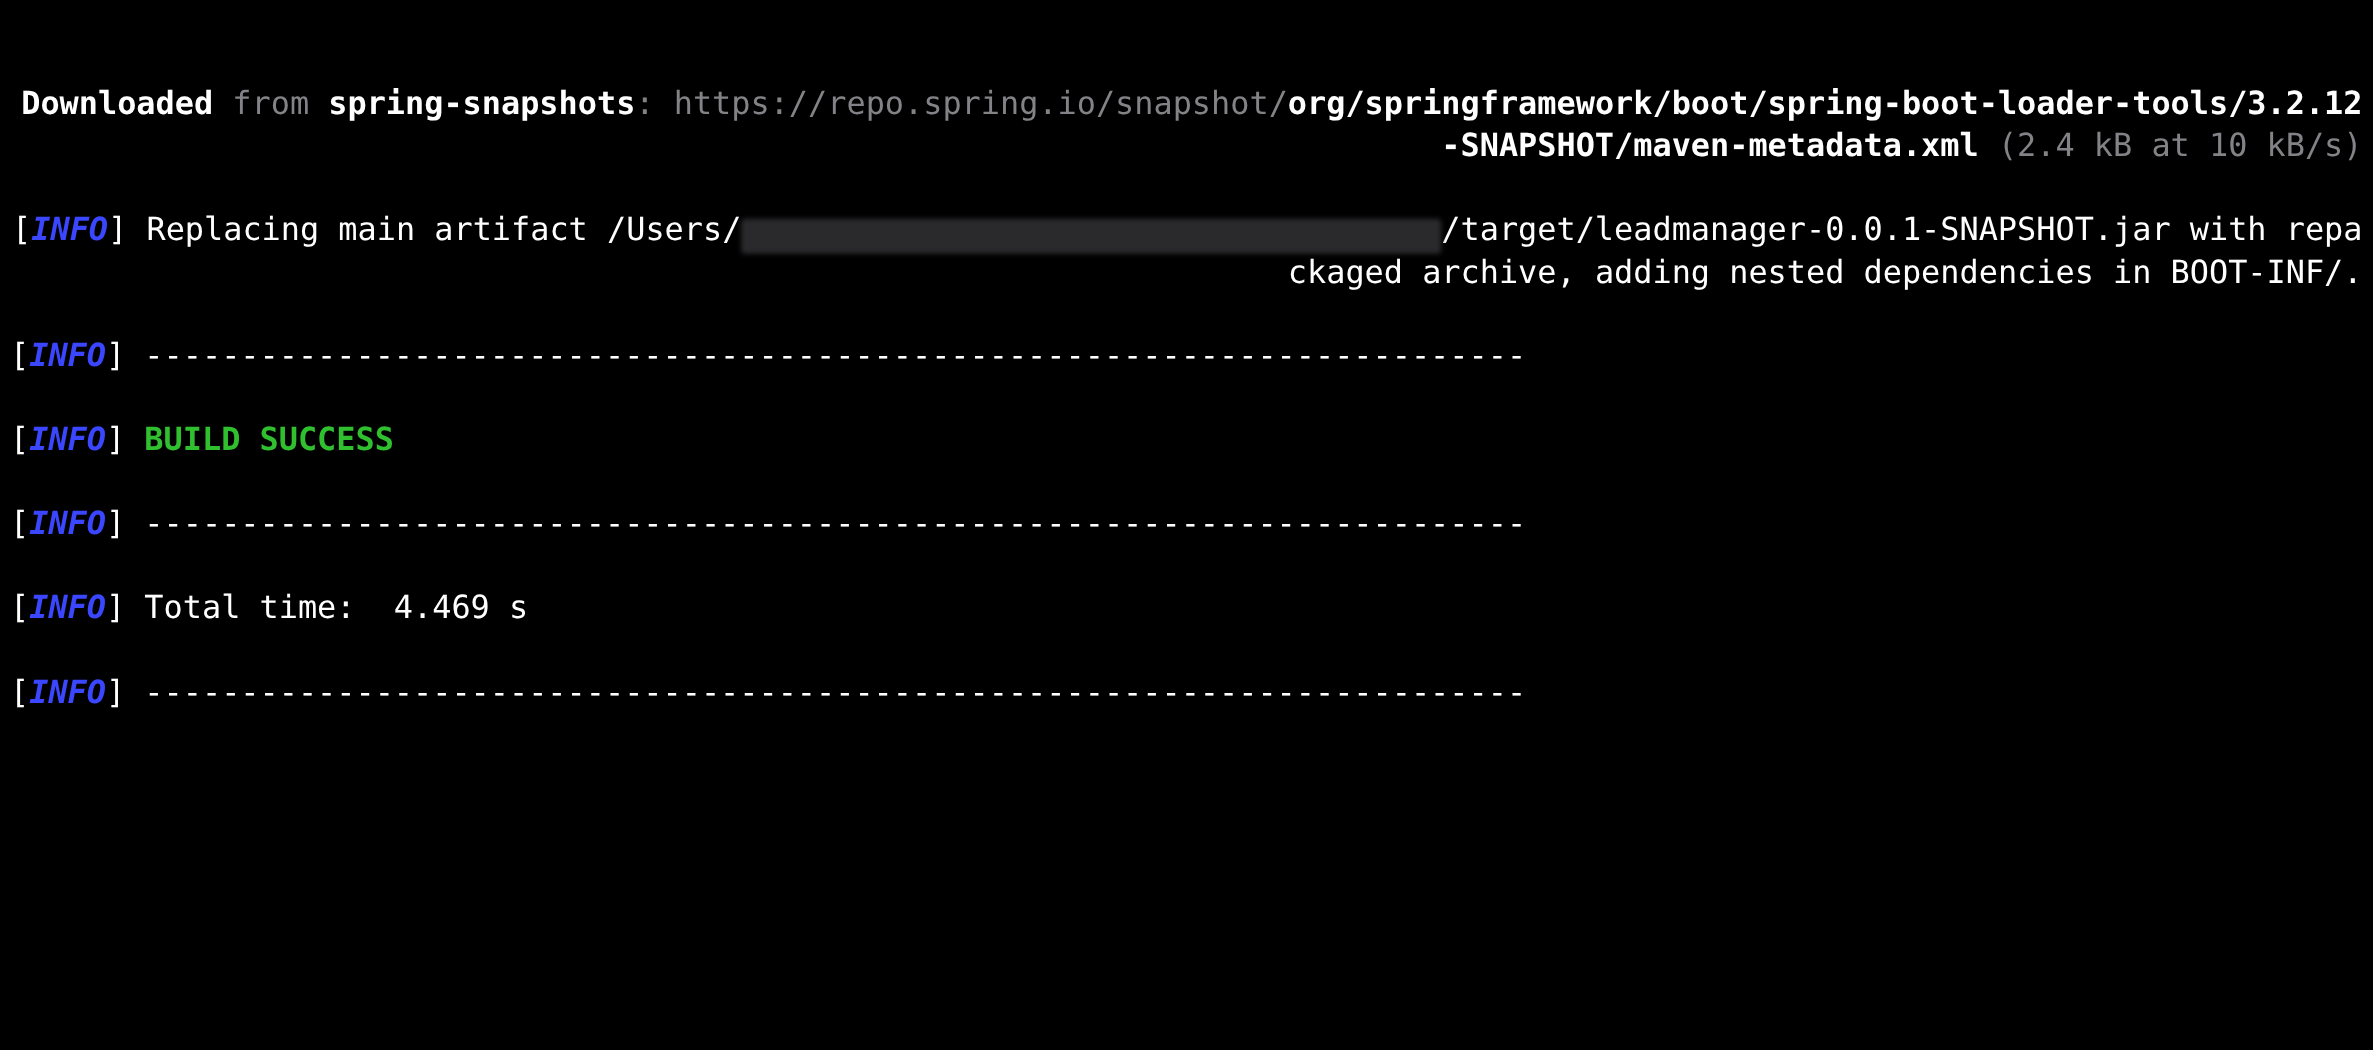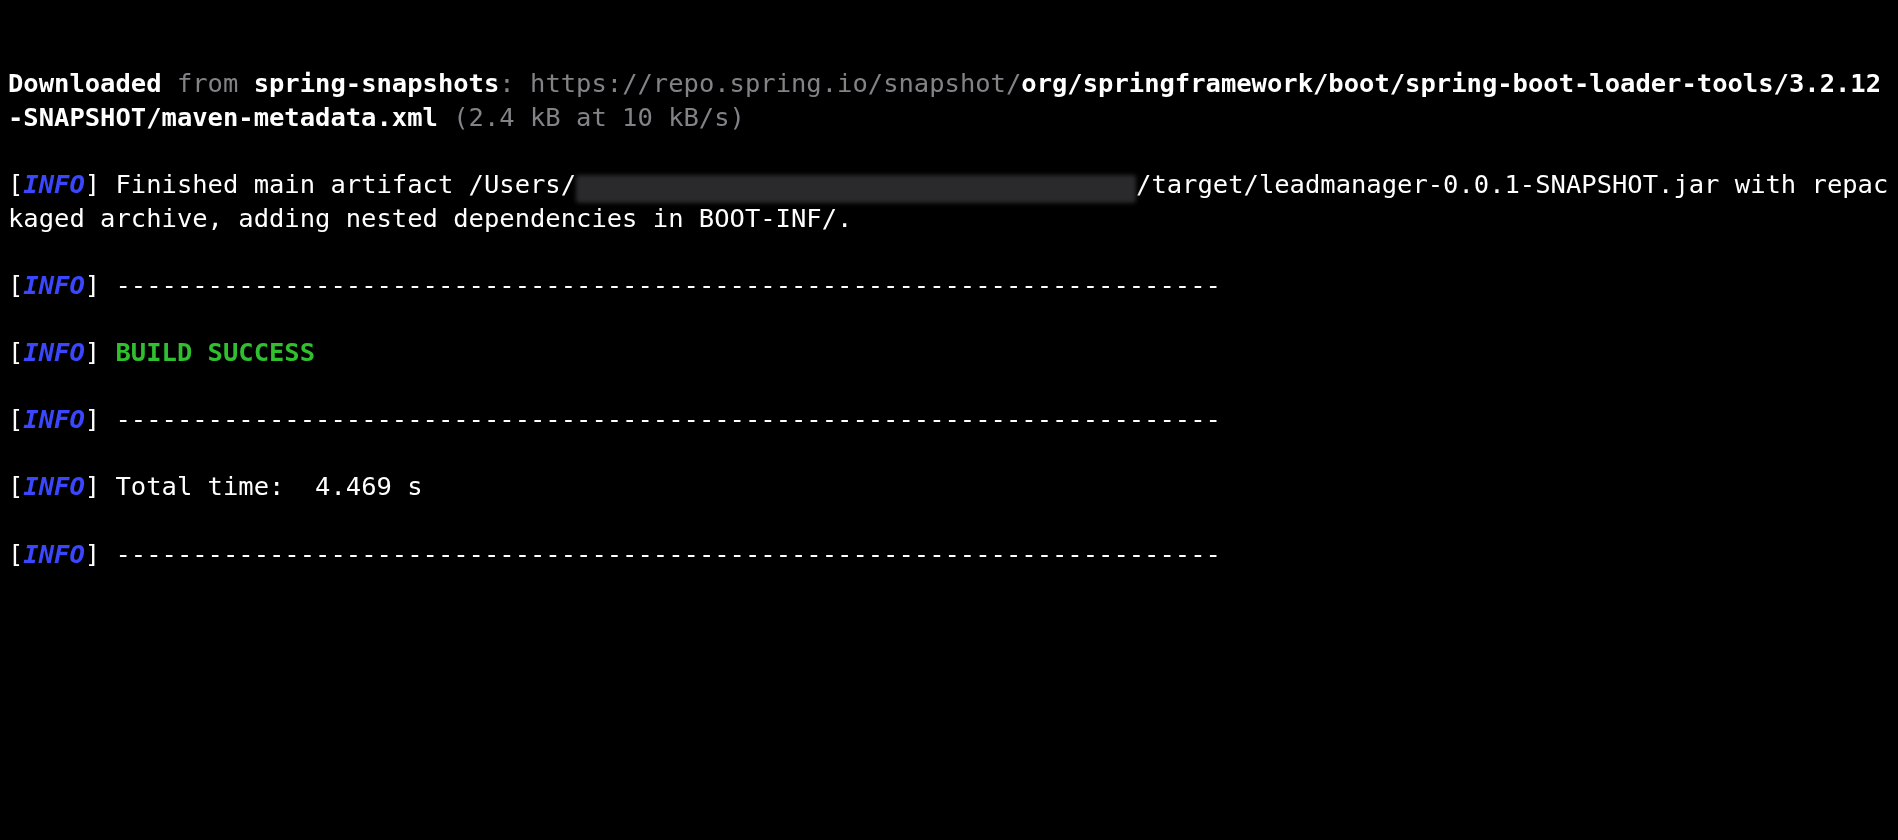--- a/index.html
+++ b/index.html
@@ -19,20 +19,21 @@
     color: #ffffff;
     white-space: pre;
   }
   .line {
     display: block;
     white-space: pre;
   }
   .wrap {
     white-space: pre-wrap;
     word-break: break-all;
+    text-align: right;
   }
   .c-white  { color: #ffffff; }
   .c-dim    { color: #838387; }
   .c-info   { color: #3b46ff; font-weight: 600; font-style: italic; }
   .c-green  { color: #2fbf2f; font-weight: 600; }
   .bold     { font-weight: 600; }
 
   
   .redact {
     display: inline-block;
@@ -46,21 +47,21 @@
   }
   .redact-a { width: 560px; }
   .redact-b { width: 870px; }
 </style>
 </head>
 <body>
 
 <div class="terminal">
 
 <span class="line wrap"><span class="c-white bold">Downloaded </span><span class="c-dim">from</span><span class="c-white bold"> spring-snapshots</span><span class="c-dim">: </span><span class="c-dim">https://repo.spring.io/snapshot/</span><span class="c-white bold">org/springframework/boot/spring-boot-loader-tools/3.2.12-SNAPSHOT/maven-metadata.xml</span><span class="c-dim"> (2.4 kB at 10 kB/s)</span></span>
-<span class="line wrap"><span class="c-white">[</span><span class="c-info">INFO</span><span class="c-white">]</span><span class="c-white"> Finished main artifact /Users/</span><span class="redact redact-a"></span><span class="c-white">/target/leadmanager-0.0.1-SNAPSHOT.jar with repackaged archive, adding nested dependencies in BOOT-INF/.</span></span>
+<span class="line wrap"><span class="c-white">[</span><span class="c-info">INFO</span><span class="c-white">]</span><span class="c-white"> Replacing main artifact /Users/</span><span class="redact redact-a"></span><span class="c-white">/target/leadmanager-0.0.1-SNAPSHOT.jar with repackaged archive, adding nested dependencies in BOOT-INF/.</span></span>
 <span class="line"><span class="c-white">[</span><span class="c-info">INFO</span><span class="c-white">]</span><span class="c-white"> ------------------------------------------------------------------------</span></span>
 <span class="line"><span class="c-white">[</span><span class="c-info">INFO</span><span class="c-white">]</span><span class="c-green"> BUILD SUCCESS</span></span>
 <span class="line"><span class="c-white">[</span><span class="c-info">INFO</span><span class="c-white">]</span><span class="c-white"> ------------------------------------------------------------------------</span></span>
 <span class="line"><span class="c-white">[</span><span class="c-info">INFO</span><span class="c-white">]</span><span class="c-white"> Total time:  4.469 s</span></span>
 <span class="line"><span class="c-white">[</span><span class="c-info">INFO</span><span class="c-white">]</span><span class="c-white"> ------------------------------------------------------------------------</span></span>
 <span class="line wrap"></span>
 
 
 
 

